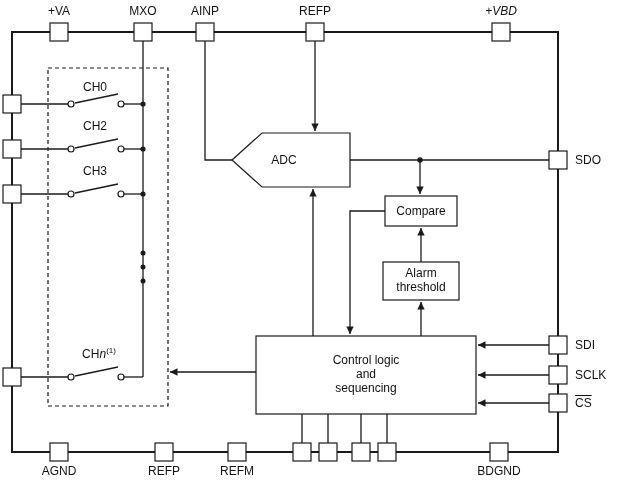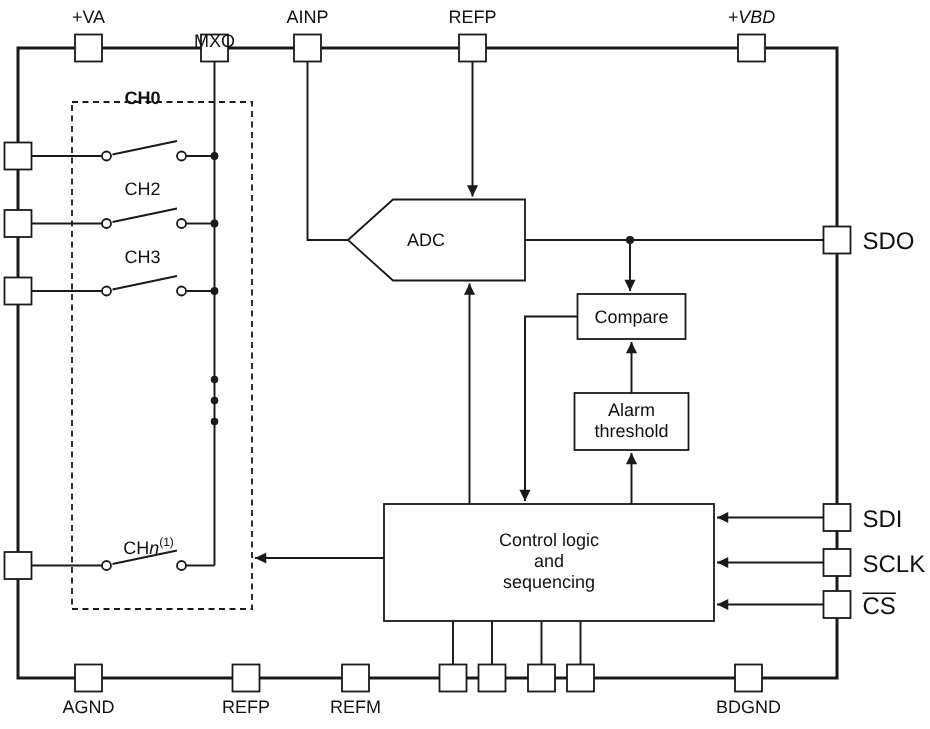--- a/index.html
+++ b/index.html
@@ -2,21 +2,21 @@
 <html><head>
 <meta charset="utf-8">
 <style>
   html,body { margin:0; padding:0; background:#ffffff; }
   .stage {
     position:relative; width:620px; height:486px; background:#ffffff;
     font-family:"Liberation Sans", sans-serif; color:#111111; overflow:hidden;
   }
   .stage > svg { position:absolute; left:0; top:0; }
   .lbl  { position:absolute; font-size:12px; white-space:nowrap; transform:translateX(-50%); }
-  .rlbl { position:absolute; font-size:16px; white-space:nowrap; }
+  .rlbl { position:absolute; font-size:12px; white-space:nowrap; }
   .multi{ position:absolute; font-size:12px; text-align:center; transform:translateX(-50%); line-height:14px; white-space:nowrap; }
   .ovl  { text-decoration:overline; }
   .chn i{ font-style:italic; }
   sup.note { font-size:8px; vertical-align:super; line-height:0; }
 
   .w    { stroke:#1a1a1a; stroke-width:1.3; fill:none; }
   .chip { stroke:#1a1a1a; stroke-width:2;   fill:none; }
   .dash { stroke:#1a1a1a; stroke-width:1.2; fill:none; stroke-dasharray:4 3; }
   .box  { stroke:#1a1a1a; stroke-width:1.2; fill:#ffffff; }
   .pin  { stroke:#1a1a1a; stroke-width:1.2; fill:#ffffff; }
@@ -148,40 +148,40 @@
     <rect class="pin" x="155" y="443" width="18" height="18"></rect>
     <rect class="pin" x="228" y="443" width="18" height="18"></rect>
     <rect class="pin" x="293" y="443" width="18" height="18"></rect>
     <rect class="pin" x="319" y="443" width="18" height="18"></rect>
     <rect class="pin" x="352" y="443" width="18" height="18"></rect>
     <rect class="pin" x="378" y="443" width="18" height="18"></rect>
     <rect class="pin" x="490" y="443" width="18" height="18"></rect>
   </svg>
 
   <div class="lbl" style="left:59px;  top:4px;">+VA</div>
-  <div class="lbl" style="left:143px; top:20px;text-align:right;">MXO</div>
+  <div class="lbl" style="left:143px; top:4px;text-align:right;">MXO</div>
   <div class="lbl" style="left:205px; top:4px;">AINP</div>
   <div class="lbl" style="left:315px; top:4px;">REFP</div>
   <div class="lbl" style="left:501px; top:4px;font-style:italic;">+VBD</div>
 
   <div class="rlbl" style="left:575px; top:153px;">SDO</div>
   <div class="rlbl" style="left:575px; top:338px;">SDI</div>
   <div class="rlbl" style="left:575px; top:368px;">SCLK</div>
   <div class="rlbl" style="left:575px; top:396px;"><span class="ovl">CS</span></div>
 
   <div class="lbl" style="left:59px;  top:464px;">AGND</div>
   <div class="lbl" style="left:164px; top:464px;">REFP</div>
   <div class="lbl" style="left:237px; top:464px;">REFM</div>
   <div class="lbl" style="left:344px; top:488px;">GPIO</div>
   <div class="lbl" style="left:499px; top:464px;">BDGND</div>
 
-  <div class="lbl" style="left:95px; top:58px;font-weight:bold;">CH0</div>
+  <div class="lbl" style="left:95px; top:80px;">CH0</div>
   <div class="lbl" style="left:95px; top:119px;">CH2</div>
   <div class="lbl" style="left:95px; top:164px;">CH3</div>
-  <div class="lbl chn" style="left:99px; top:347px;margin-top:11px;"><span>CH</span><i>n</i><sup class="note">(1)</sup></div>
+  <div class="lbl chn" style="left:99px; top:347px;"><span>CH</span><i>n</i><sup class="note">(1)</sup></div>
 
   <div class="lbl" style="left:284px; top:153px;">ADC</div>
   <div class="lbl" style="left:421px; top:204px;">Compare</div>
   <div class="multi" style="left:421px; top:266px;">
     <div>Alarm</div>
     <div>threshold</div>
   </div>
   <div class="multi" style="left:366px; top:353px;">
     <div>Control logic</div>
     <div>and</div>

